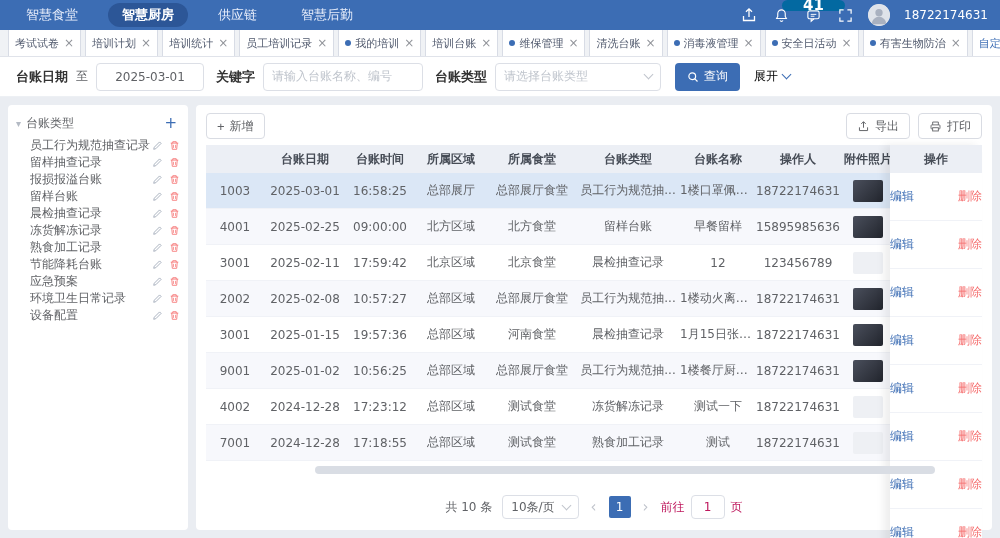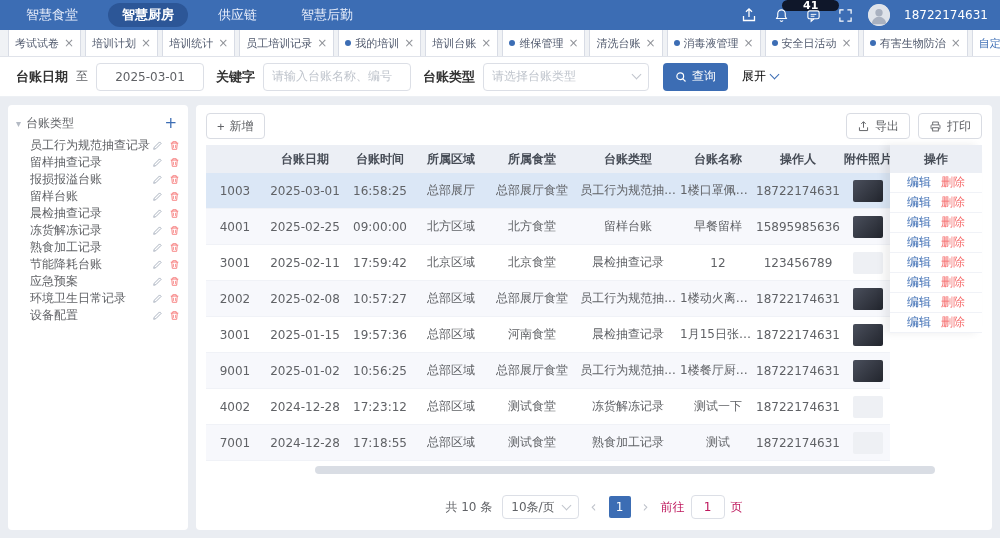--- a/index.html
+++ b/index.html
@@ -6,37 +6,37 @@
   html,body{width:1000px;height:538px;overflow:hidden}
   body{font-family:"DejaVu Sans","Liberation Sans",sans-serif;font-size:12px;color:#606266;background:#eaedf2}
 
   
   .topbar{height:30px;background:#3c6db4;display:flex;align-items:center;justify-content:space-between;padding:0 12px;color:#fff}
   .topnav{display:flex;align-items:flex-end;gap:16px}
   .nav-item{padding:3px 14px;border-radius:13px;font-size:13px;cursor:pointer;color:#e8eefb;white-space:nowrap}
   .nav-item.active{background:#2c5697;color:#fff;font-weight:bold}
   .topbar-right{display:flex;align-items:center;gap:14px}
   .top-icon{width:18px;height:18px;position:relative;display:flex;align-items:center;justify-content:center;cursor:pointer}
-  .badge{position:absolute;top:-6px;left:10px;background:#0f172a;color:#fff;font-size:11px;border-radius:8px;padding:0 21px;line-height:11px;font-weight:bold}
+  .badge{position:absolute;top:-6px;left:10px;background:#0369a1;color:#fff;font-size:15px;border-radius:8px;padding:0 21px;line-height:11px;font-weight:bold}
   .avatar{width:22px;height:22px;border-radius:50%;overflow:hidden;background:#dfe3ea;cursor:pointer;flex:0 0 22px}
   .phone{font-size:12px;color:#fff}
 
   
   .tabbar{height:27px;background:#f0f2f5;border-bottom:1px solid #e0e3ea;display:flex;align-items:center;gap:4px;padding:0 8px;overflow:hidden}
   .tab{display:flex;align-items:center;gap:4px;height:36px;padding:0 6px;background:#fff;border:1px solid #d8dce5;border-radius:3px;font-size:11px;color:#515a6e;cursor:pointer;white-space:nowrap}
   .tab.active{color:#3c6db4}
   .tab-dot{width:6px;height:6px;border-radius:50%;background:#3c6db4;flex:0 0 6px}
   .tab-close{font-size:12px;color:#909399;line-height:1;margin-left:1px}
 
   
   .filterbar{height:40px;background:#fff;display:flex;align-items:center;gap:8px;padding:0 12px;border-bottom:1px solid #edf0f4}
   .f-label{font-size:13px;font-weight:bold;color:#333;white-space:nowrap;margin-left:4px}
   .f-input{height:28px;border:1px solid #dcdfe6;border-radius:4px;display:flex;align-items:center;padding:0 8px;font-size:12px;background:#fff;cursor:text;white-space:nowrap;overflow:hidden}
   .date-input{width:108px;justify-content:center;color:#606266;cursor:pointer}
-  .keyword-input{width:148px;color:#bfc4cc}
+  .keyword-input{width:160px;color:#bfc4cc}
   .select-input{width:166px;color:#bfc4cc;justify-content:space-between;cursor:pointer}
   .chev{width:7px;height:7px;border-right:1.4px solid #c0c4cc;border-bottom:1.4px solid #c0c4cc;transform:rotate(45deg);margin-top:-4px;flex:0 0 7px}
   .chev.blue{border-color:#3c6db4}
   .btn-search{height:28px;background:#3c6db4;color:#fff;border:none;border-radius:4px;display:flex;align-items:center;gap:5px;padding:0 12px;font-size:12px;cursor:pointer;margin-left:6px}
   .expand-link{color:#000000;font-size:12px;display:flex;align-items:center;gap:5px;cursor:pointer;margin-left:6px}
 
   
   .content{display:flex;gap:8px;padding:8px;height:441px}
   .sidebar{width:180px;flex:0 0 180px;background:#fff;border-radius:4px;padding:8px 6px;overflow:hidden}
   .main{flex:1;min-width:0;background:#fff;border-radius:4px;padding:8px 10px;display:flex;flex-direction:column}
@@ -72,21 +72,21 @@
   .c-canteen{width:88px;flex:0 0 88px}
   .c-type{width:104px;flex:0 0 104px}
   .c-name{width:76px;flex:0 0 76px}
   .c-operator{width:84px;flex:0 0 84px}
   .c-photo{width:56px;flex:0 0 56px;display:flex;align-items:center;justify-content:center}
   .thumb{width:30px;height:22px;border-radius:2px;background:linear-gradient(135deg,#4a4f5c,#22252d);display:inline-block}
   .thumb.empty{background:#eef0f4}
 
   .ops-col{position:absolute;top:0;right:0;width:92px;background:#fff;box-shadow:-6px 0 8px rgba(0,0,0,.07)}
   .ops-head{height:28px;background:#eceff5;display:flex;align-items:center;justify-content:center}
-  .ops-row{height:20px;border-bottom:1px solid #f0f2f7;display:flex;align-items:center;justify-content:center;gap:10px;background:#fff}
+  .ops-row{height:48px;border-bottom:1px solid #f0f2f7;display:flex;align-items:center;justify-content:space-between;gap:10px;background:#fff}
   .link-edit{color:#3c6db4;cursor:pointer;text-decoration:none;font-size:12px}
   .link-del{color:#f56c6c;cursor:pointer;text-decoration:none;font-size:12px}
 
   .hscroll{height:8px;margin:5px 0 0;position:relative}
   .hthumb{position:absolute;left:14%;width:80%;height:8px;background:#d9dde4;border-radius:4px;cursor:pointer}
 
   
   .pagination{display:flex;align-items:center;justify-content:center;gap:10px;height:30px;margin-top:auto}
   .pg-total{color:#606266;font-size:12px}
   .pg-size{height:24px;border:1px solid #dcdfe6;border-radius:4px;padding:0 8px;display:flex;align-items:center;gap:8px;color:#606266;cursor:pointer;font-size:12px}

